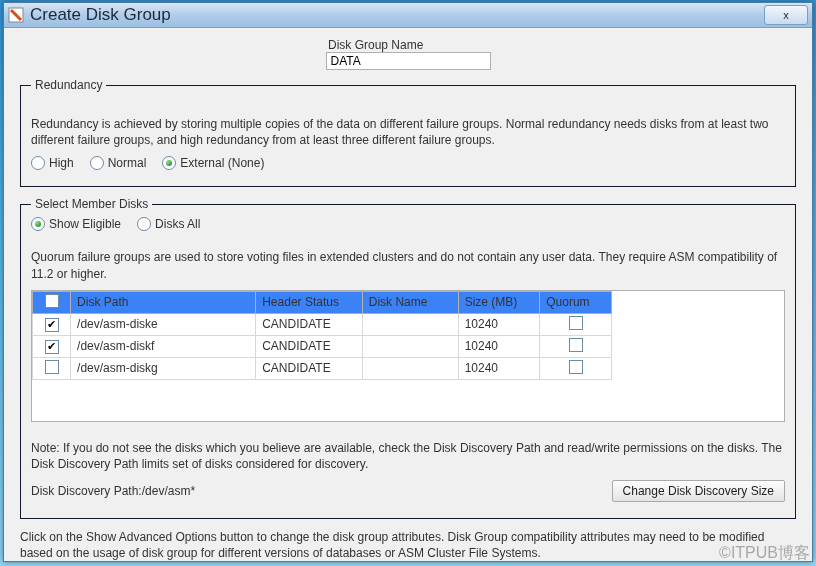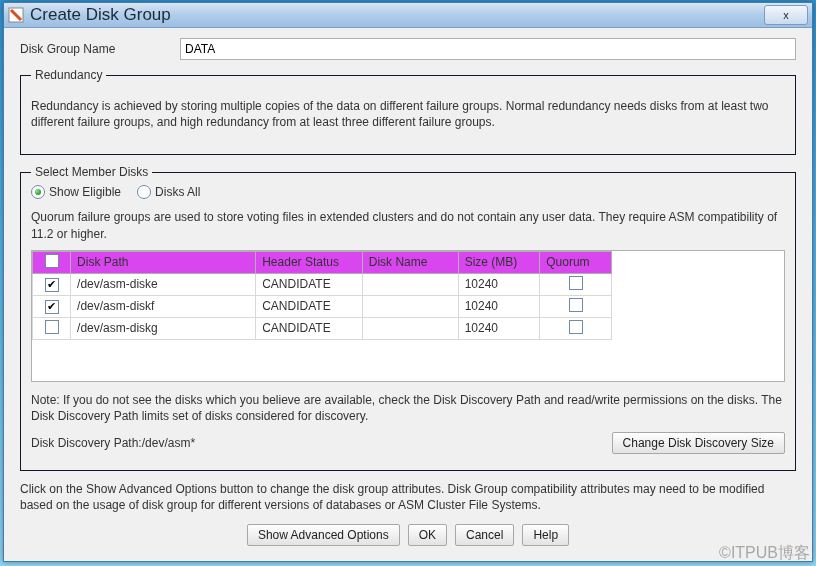--- a/index.html
+++ b/index.html
@@ -51,20 +51,21 @@
     color: #2b2b2b;
     cursor: default;
   }
   .content {
     padding: 10px 16px 8px 16px;
   }
   .row {
     display: flex;
     align-items: center;
     margin-bottom: 8px;
+    flex-direction: column;
   }
   .label {
     width: 160px;
   }
   .text-input {
     flex: 1;
     border: 1px solid #b0b0b0;
     background: #fff;
     height: 18px;
     padding: 1px 4px;
@@ -73,21 +74,21 @@
   fieldset {
     border: 1px solid #0f172a;
     margin: 4px 0 10px 0;
     padding: 6px 10px 16px 10px;
   }
   legend {
     padding: 0 4px;
     color: #333;
   }
   .desc {
-    margin: 10px 0 8px 0;
+    margin: 18px 0 8px 0;
     line-height: 1.35;
   }
   .radio-row {
     display: flex;
     align-items: center;
     gap: 6px;
   }
   .rb {
     width: 12px; height: 12px;
     border: 1px solid #6f8aa5;
@@ -114,21 +115,21 @@
     background: #fff;
     height: 130px;
     overflow: hidden;
     margin-bottom: 6px;
   }
   table {
     border-collapse: collapse;
     width: 580px;
   }
   th {
-    background: #d946ef;
+    background: #3b82f6;
     border: 1px solid #b0b0b0;
     text-align: left;
     font-weight: normal;
     padding: 2px 6px;
     font-size: 12px;
     white-space: nowrap;
   }
   td {
     border: 1px solid #d8d8d8;
     padding: 2px 6px;
@@ -197,20 +198,34 @@
   <div class="content">
 
     <div class="row">
       <span class="label">Disk Group Name</span>
       <input type="text" class="text-input" value="DATA" style="">
     </div>
 
     <fieldset>
       <legend>Redundancy</legend>
       <div class="desc">Redundancy is achieved by storing multiple copies of the data on different failure groups. Normal redundancy needs disks from at least two different failure groups, and high redundancy from at least three different failure groups.</div>
+      <div class="radio-row">
+        <span class="radio-item">
+          <span class="rb"></span>
+          <span>High</span>
+        </span>
+        <span class="radio-item">
+          <span class="rb"></span>
+          <span>Normal</span>
+        </span>
+        <span class="radio-item">
+          <span class="rb sel"></span>
+          <span>External (None)</span>
+        </span>
+      </div>
     </fieldset>
 
     <fieldset>
       <legend>Select Member Disks</legend>
 
       <div class="radio-row" style="margin-bottom:8px;">
         <span class="radio-item">
           <span class="rb sel"></span>
           <span>Show Eligible</span>
         </span>

